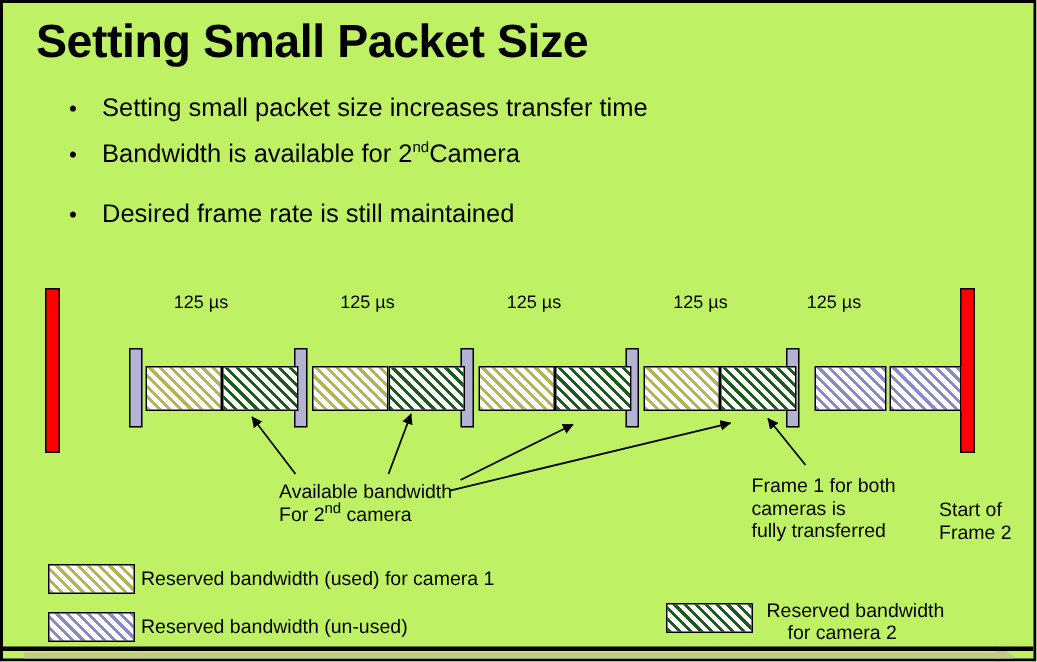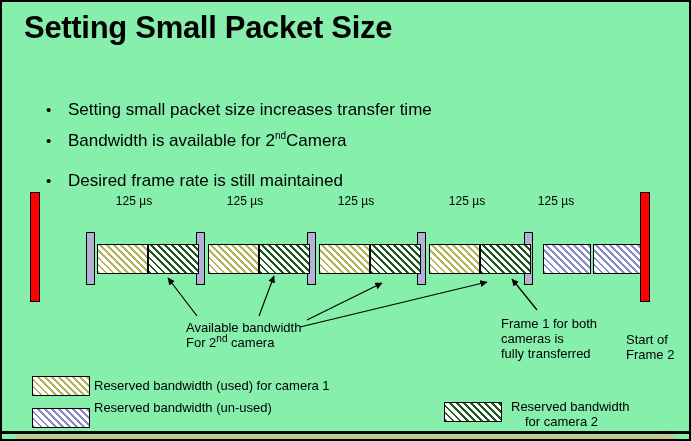--- a/index.html
+++ b/index.html
@@ -2,40 +2,40 @@
 <html><head>
 <meta charset="utf-8">
 <style>
   html,body{margin:0;padding:0;background:#ffffff;}
   body{font-family:"Liberation Sans","DejaVu Sans",sans-serif;}
 
   #slide{
     position:relative;
     width:691px;height:441px;
     box-sizing:border-box;
-    background:#86efac;
+    background:#bef264;
     border:2px solid #000000;
     overflow:hidden;
   }
 
   
   #title{
     position:absolute;left:22px;top:8px;
     font-size:31px;font-weight:bold;letter-spacing:-0.3px;
     color:#000;white-space:nowrap;
   }
   .bullet-row{
     position:absolute;left:44px;
     font-size:17px;color:#000;white-space:nowrap;
   }
   .bullet-row .dot{
     display:inline-block;width:22px;text-align:left;font-size:15px;
     vertical-align:baseline;
   }
-  .bullet-row .btxt{display:inline-block;margin-top:38px;}
+  .bullet-row .btxt{display:inline-block;}
   #b0{top:60px;}
   #b1{top:91px;}
   #b2{top:131px;}
   sup.ord{font-size:10px;vertical-align:super;line-height:0;}
 
   
   #timeline{position:absolute;left:0;top:178px;width:687px;height:130px;}
 
   
   .axis-line{
@@ -211,21 +211,21 @@
 
   <div id="legend">
 
     <div class="lg-item">
       <div class="lg-sw blk khaki" style="left:30px;top:8px;"></div>
       <div class="lg-tx" style="left:92px;top:10px;">Reserved  bandwidth (used) for camera 1</div>
     </div>
 
     <div class="lg-item">
       <div class="lg-sw blk blue" style="left:30px;top:40px;"></div>
-      <div class="lg-tx" style="left:92px;top:32px;">Reserved  bandwidth (un-used)</div>
+      <div class="lg-tx" style="left:92px;top:42px;">Reserved  bandwidth (un-used)</div>
     </div>
 
     <div class="lg-item">
       <div class="lg-sw blk green" style="left:442px;top:34px;"></div>
       <div class="lg-tx" style="left:509px;top:31px;">Reserved  bandwidth</div>
       <div class="lg-tx" style="left:523px;top:46px;">for camera 2</div>
     </div>
   </div>
 
   <div id="legend-divider"></div>

